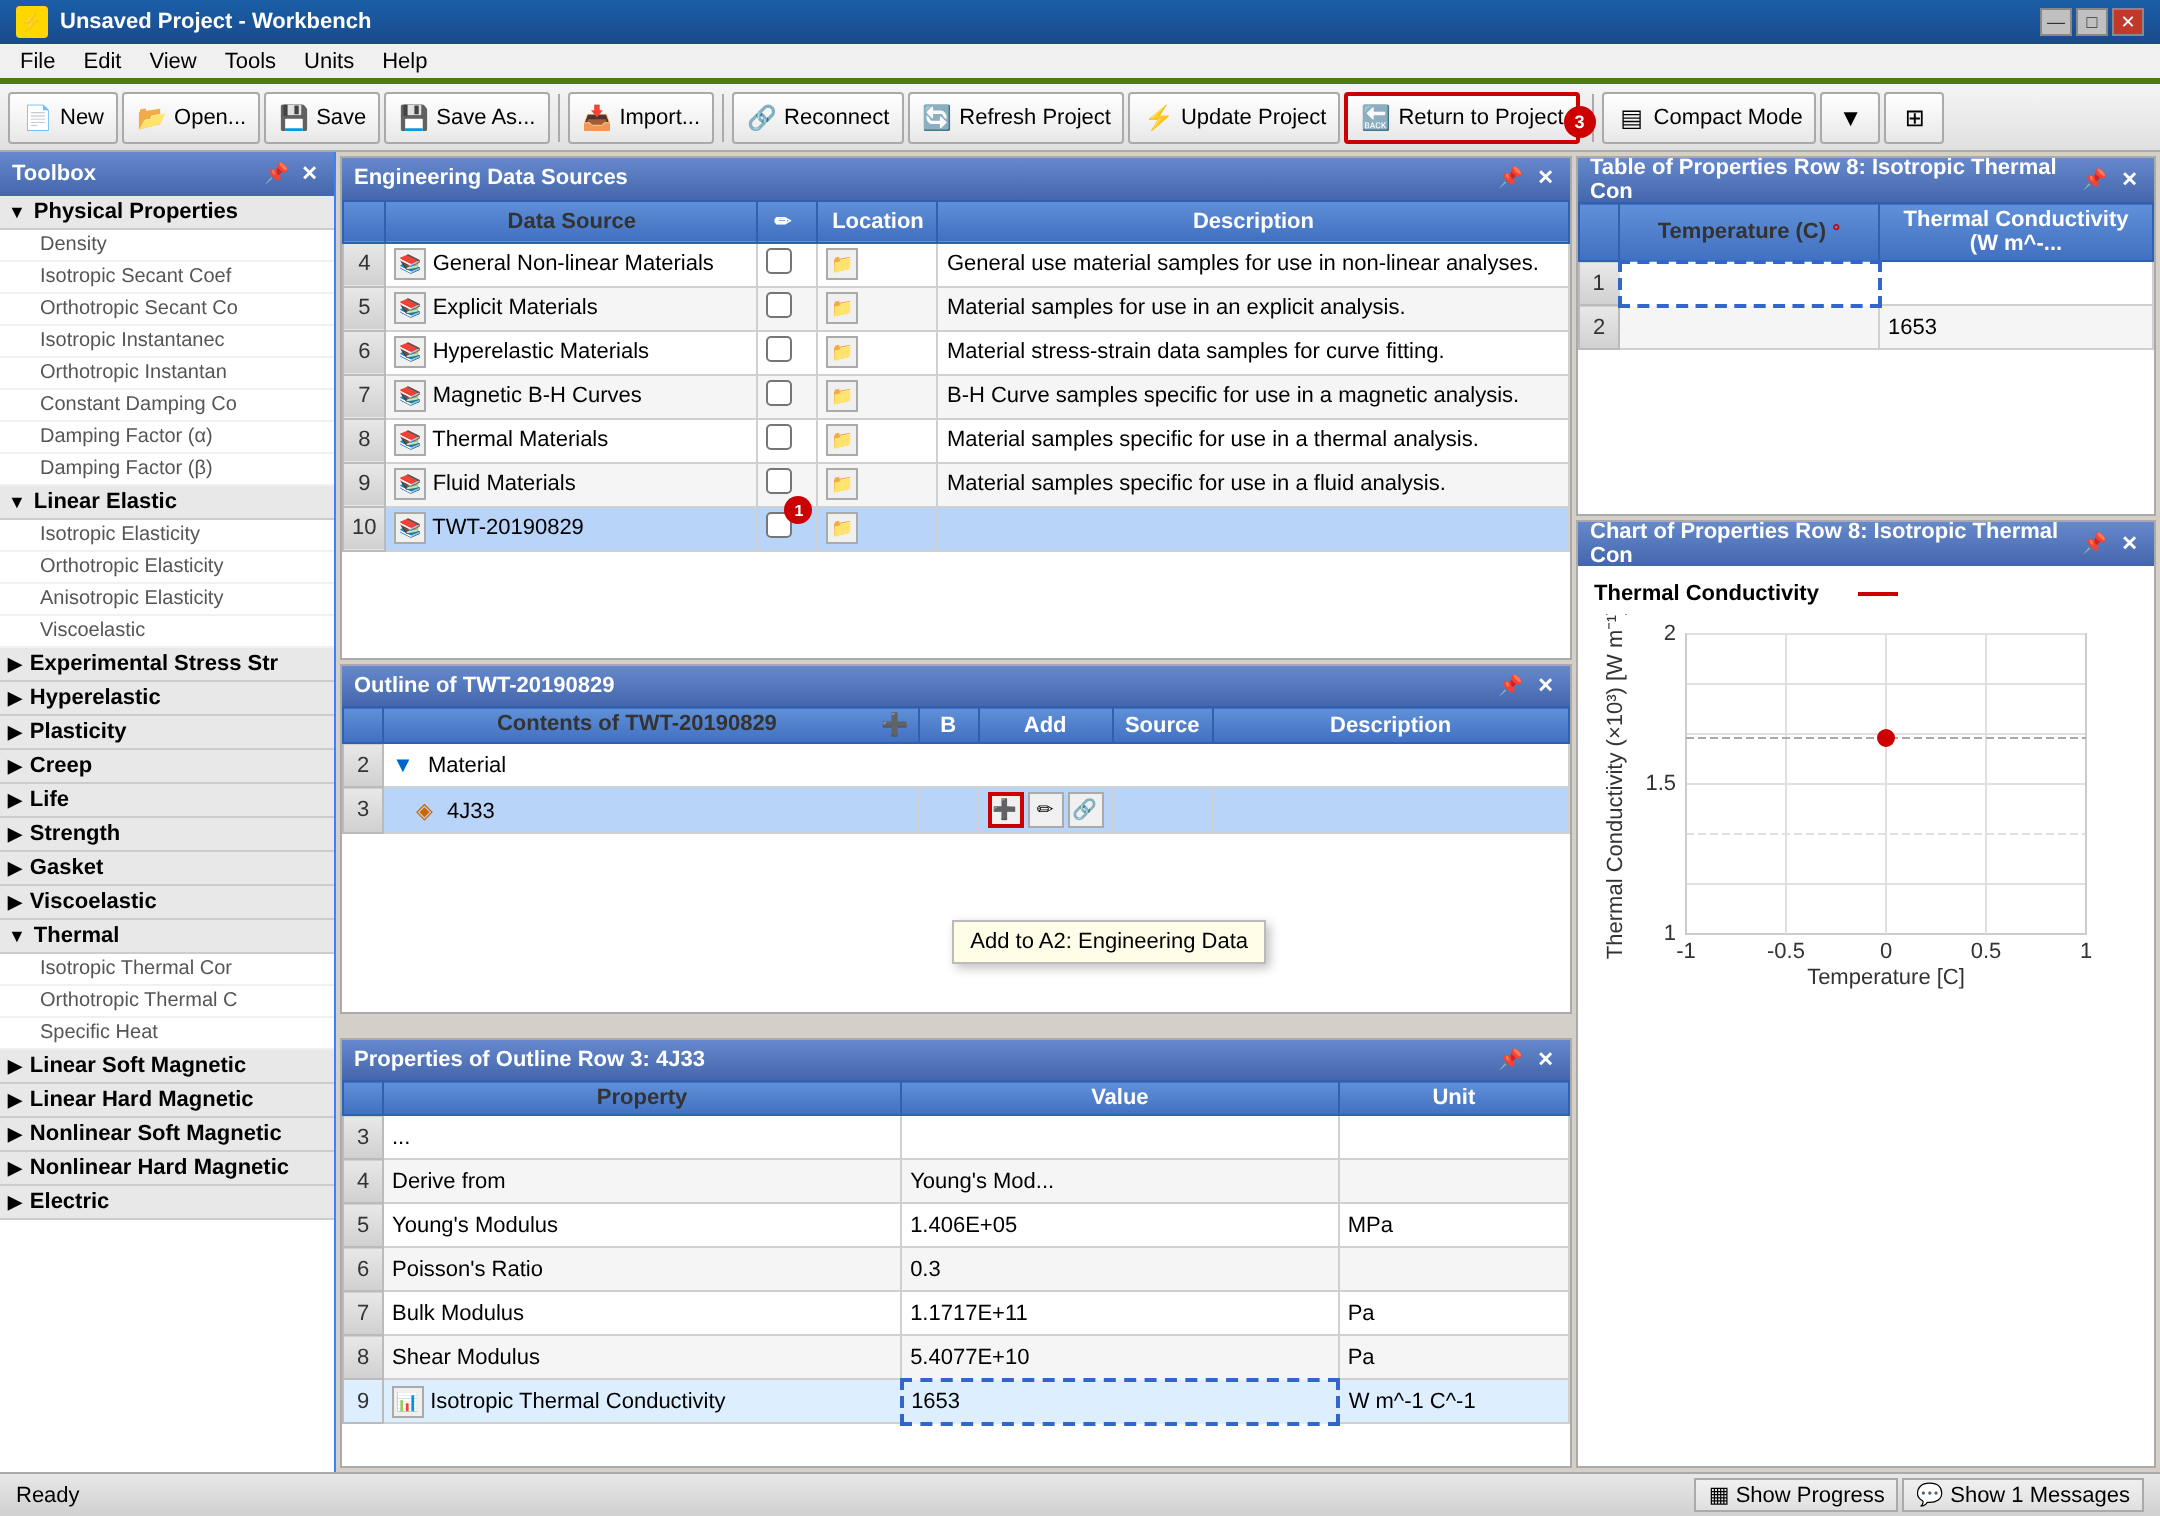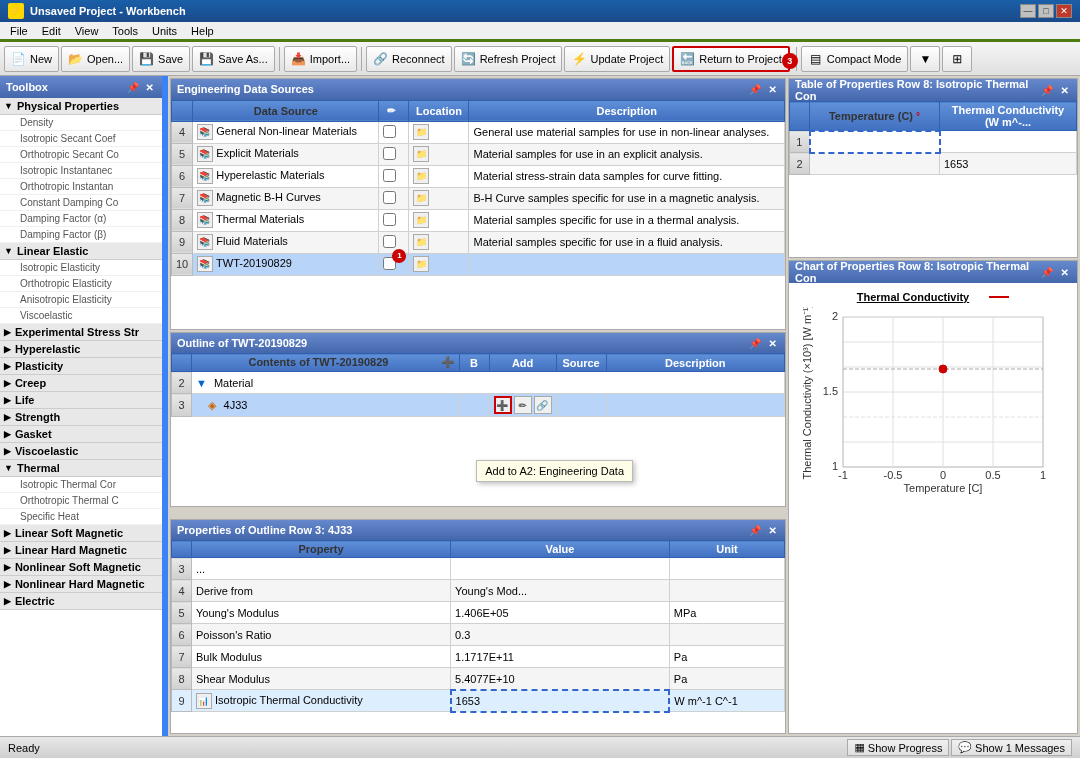--- a/index.html
+++ b/index.html
@@ -57,21 +57,21 @@
     .main-layout {
       display: flex;
       height: calc(758px - 22px - 20px - 34px - 22px);
       background: #d4d0c8;
     }
 
     
     .toolbox {
       width: 168px;
       background: #fff;
-      border-right: 6px solid #3b82f6;
+      border-right: 1px solid #3b82f6;
       display: flex;
       flex-direction: column;
     }
     .toolbox-header {
       background: linear-gradient(to bottom, #6688cc, #4466aa);
       color: white;
       padding: 3px 6px;
       font-weight: bold;
       display: flex;
       justify-content: space-between;
@@ -734,21 +734,21 @@
       <div class="panel" style="flex:1;">
         <div class="panel-header">
           <span>Chart of Properties Row 8: Isotropic Thermal Con</span>
           <div class="panel-header-controls">
             <span class="panel-ctrl-btn">📌</span>
             <span class="panel-ctrl-btn">✕</span>
           </div>
         </div>
         <div style="flex:1; padding:8px; background:white; overflow:hidden;">
 
-          <div style="display:flex; justify-content:center; align-items:center; gap:20px; margin-bottom:4px;text-decoration:underline;">
+          <div style="display:flex; align-items:center; gap:20px; margin-bottom:4px;">
             <span style="font-size:11px;font-weight:bold;">Thermal Conductivity</span>
             <svg width="20" height="8">
               <line x1="0" y1="4" x2="20" y2="4" stroke="#cc0000" stroke-width="2"></line>
             </svg>
           </div>
 
           <svg width="260" height="190" style="display:block; margin:0 auto;">
 
             <rect x="40" y="10" width="200" height="150" fill="white" stroke="#cccccc"></rect>
 

